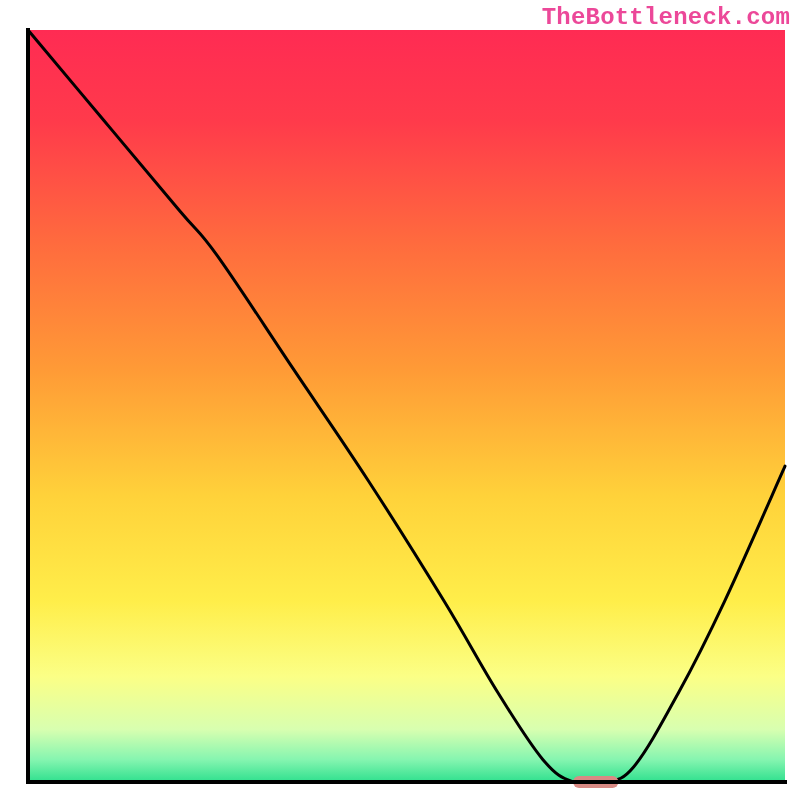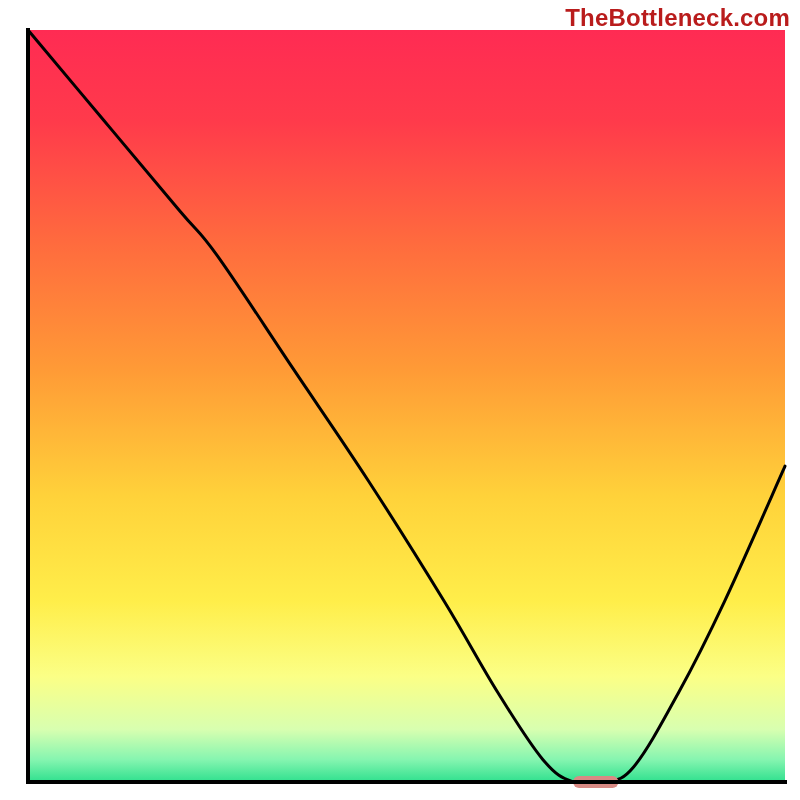--- a/index.html
+++ b/index.html
@@ -14,24 +14,24 @@
     position: absolute;
     left: 0;
     top: 0;
     width: 800px;
     height: 800px;
   }
   .watermark {
     position: absolute;
     top: 4px;
     right: 10px;
-    font-family: Liberation Sans, sans-serif;
+    font-family: Liberation Mono, monospace;
     font-size: 24px;
     font-weight: bold;
-    color: #b91c1c;
+    color: #ec4899;
     letter-spacing: 0.2px;
     user-select: none;
   }
   svg {
     display: block;
   }
 </style>
 </head>
 <body>
 

